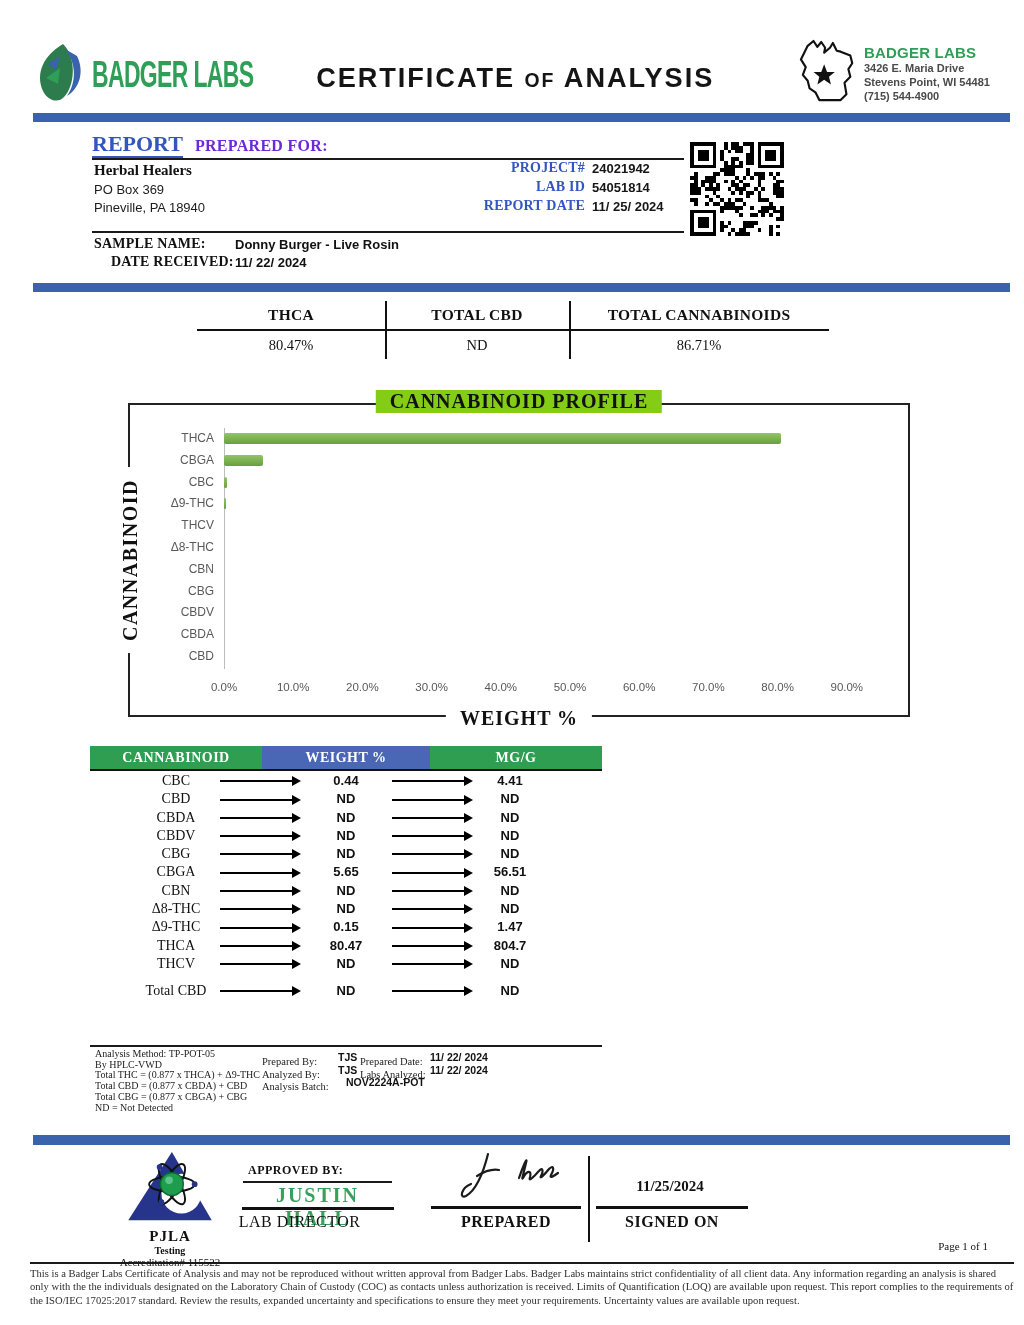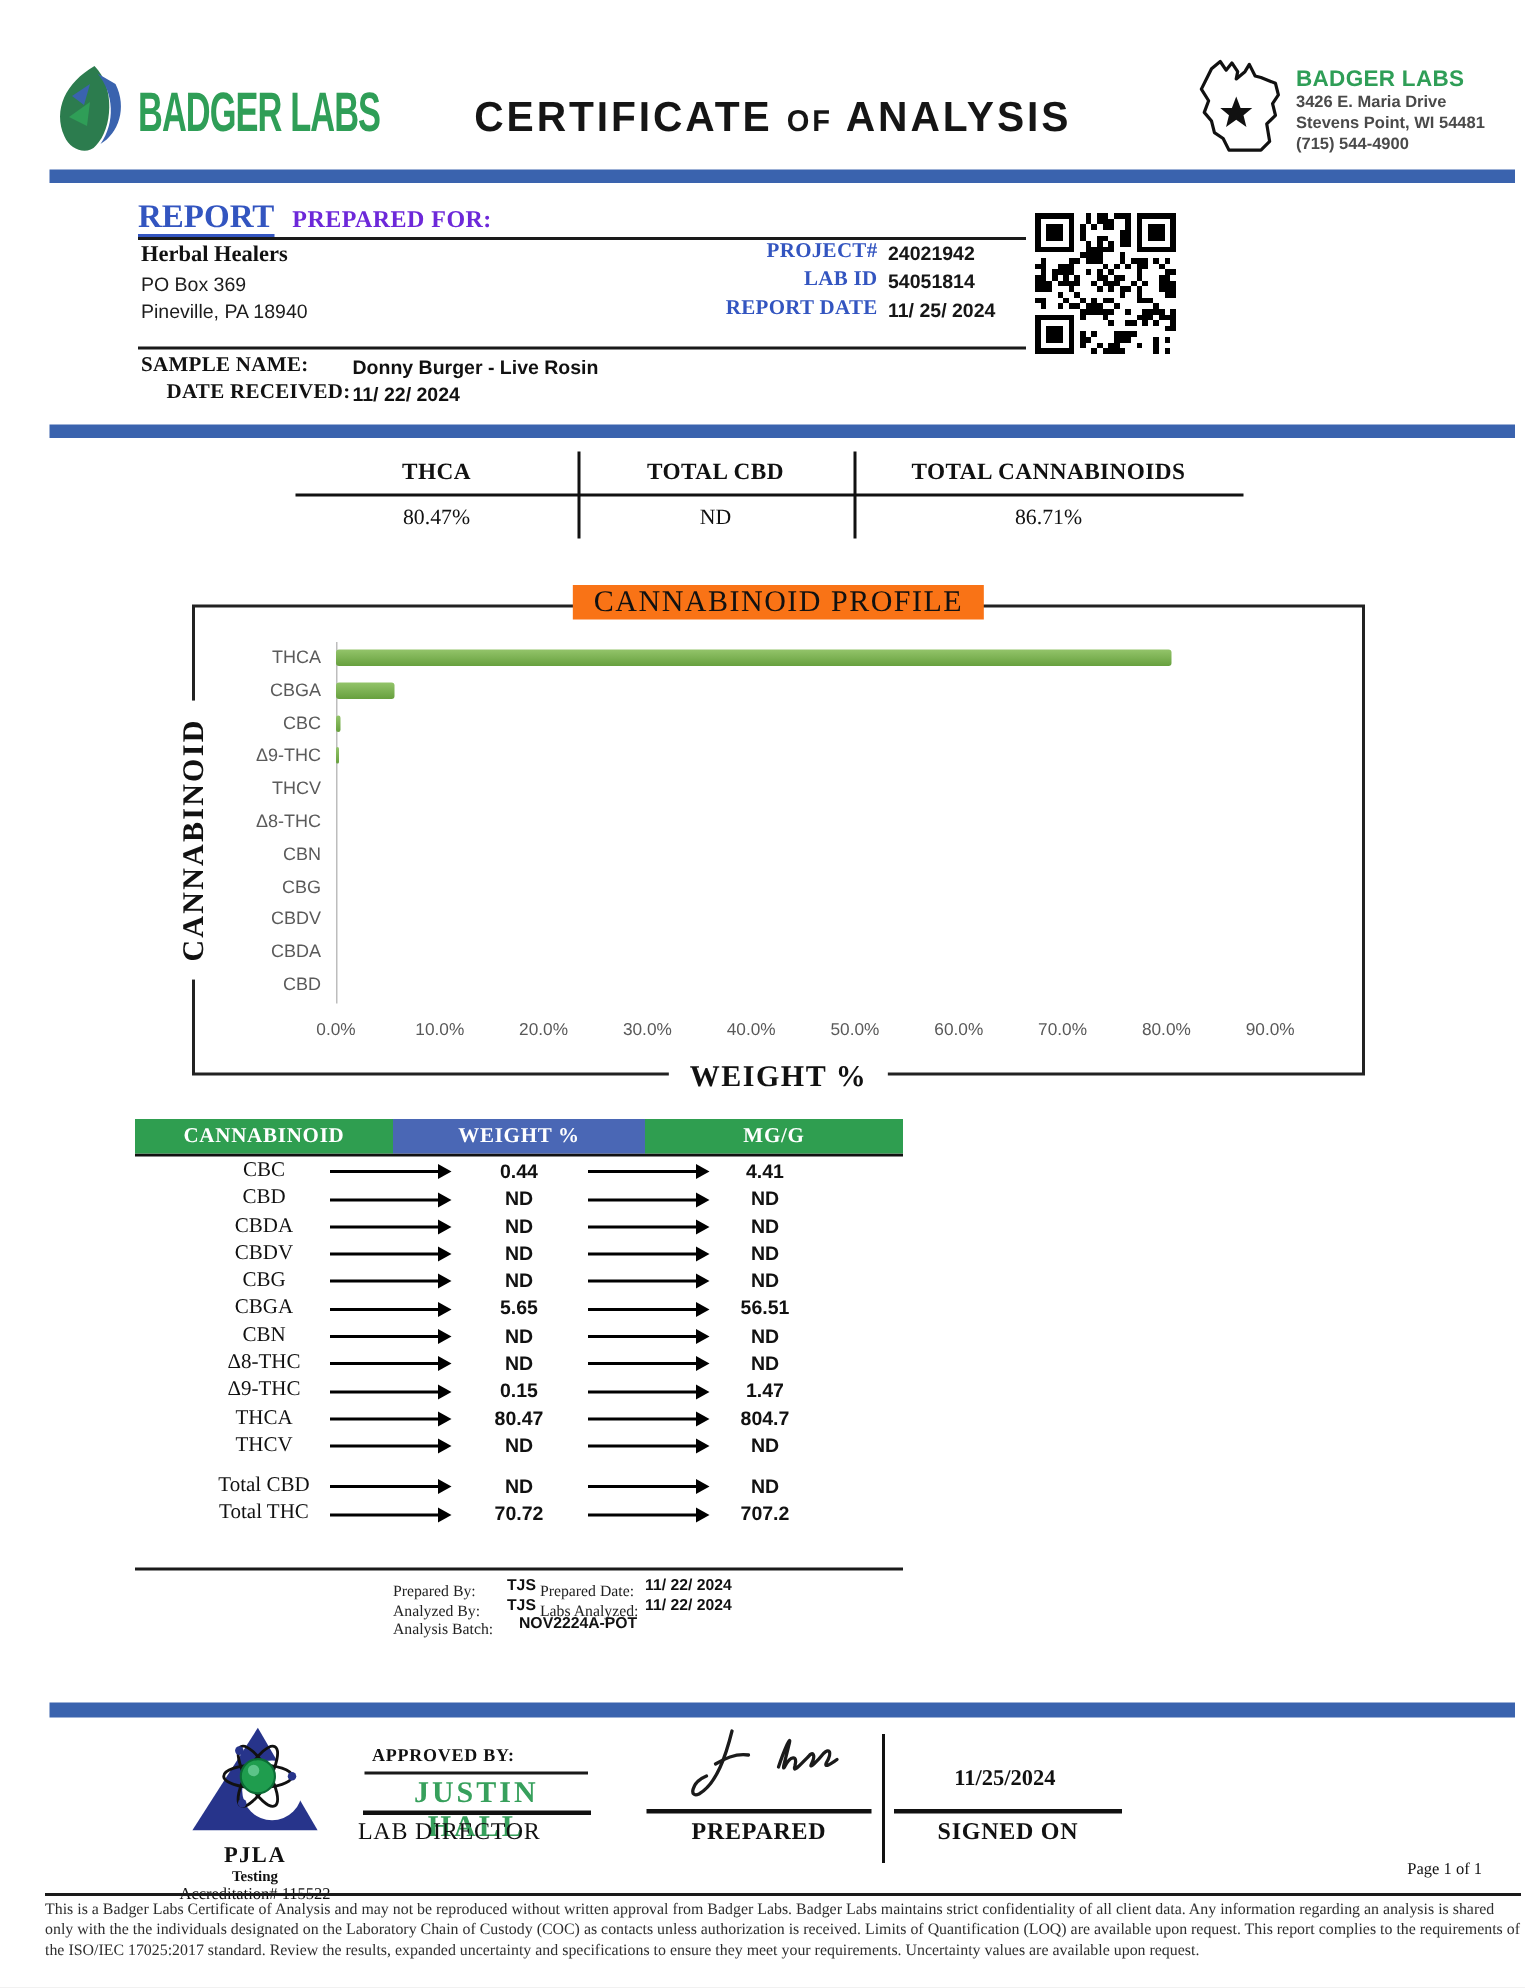--- a/index.html
+++ b/index.html
@@ -32,22 +32,22 @@
   .sum{left:197px;top:301px;width:632px;height:58px;}
   .sum-head{display:flex;border-bottom:2.5px solid #111;height:28px;align-items:center;}
   .sum-cell{text-align:center;font-weight:700;font-size:15.5px;letter-spacing:.3px;}
   .sum-vals{display:flex;height:28px;align-items:center;}
   .sum-val{text-align:center;font-size:14.5px;}
   .c1{width:188px;} .c2{width:184px;} .c3{width:260px;}
   .sum-div{position:absolute;width:2px;background:#111;top:0;height:58px;}
 
   
   .chart-box{left:128px;top:403px;width:778px;height:310px;border:2.5px solid #222;}
-  .chart-title{position:absolute;top:-15px;left:50%;transform:translateX(-50%);background:#f97316;
-               padding:0 14px;font-weight:400;font-size:20px;letter-spacing:1px;white-space:nowrap;}
+  .chart-title{position:absolute;top:-15px;left:50%;transform:translateX(-50%);background:#84cc16;
+               padding:0 14px;font-weight:700;font-size:20px;letter-spacing:1px;white-space:nowrap;}
   .chart-xlab{position:absolute;bottom:-15px;left:50%;transform:translateX(-50%);background:#fff;
               padding:0 14px;font-weight:700;font-size:20px;letter-spacing:1px;white-space:nowrap;}
   .chart-ylab{position:absolute;left:0;top:50%;transform:translate(-50%,-50%) rotate(-90deg);background:#fff;
               padding:0 12px;font-weight:700;font-size:20px;letter-spacing:1.5px;white-space:nowrap;}
   .axis-v{position:absolute;left:94px;top:23px;width:1px;height:241px;background:#bdbdbd;}
   .cat-label{position:absolute;left:0;width:84px;text-align:right;font-family:"Liberation Sans","DejaVu Sans",sans-serif;
              font-size:12px;color:#5a5a5a;line-height:21.8px;}
   .bar{position:absolute;height:11px;border-radius:2px;background:linear-gradient(#93c46a,#67a03e);}
   .tick{position:absolute;top:276px;width:56px;margin-left:-28px;text-align:center;
         font-family:"Liberation Sans",sans-serif;font-size:11.5px;color:#595959;}
@@ -480,30 +480,31 @@
       </div>
     </div>
   <div class="abs" id="ttotals" style="left:90px;top:982px;width:512px;">
       <div class="trow">
         <span class="tname">Total CBD</span>
         <span class="tarr ta1"></span>
         <span class="tval tv1">ND</span>
         <span class="tarr ta2"></span>
         <span class="tval tv2">ND</span>
       </div>
-      <div class="trow">
-        <span class="tname">Total THC</span>
-        <span class="tarr ta1"></span>
-        <span class="tval tv1">70.72</span>
-        <span class="tarr ta2"></span>
-        <span class="tval tv2">707.2</span>
-      </div>
     </div>
   <div class="abs hline" style="left:90px;top:1045px;width:512px;"></div>
 
+  <div class="abs" id="notesleft" style="left:95px;top:1049px;width:260px;">
+      <div class="note-line">Analysis Method: TP-POT-05</div>
+      <div class="note-line">By HPLC-VWD</div>
+      <div class="note-line">Total THC = (0.877 x  THCA) + Δ9-THC</div>
+      <div class="note-line">Total CBD = (0.877 x  CBDA) + CBD</div>
+      <div class="note-line">Total CBG = (0.877 x  CBGA) + CBG</div>
+      <div class="note-line">ND = Not Detected</div>
+    </div>
   <div class="abs" id="notesmid" style="left:262px;top:1051px;width:150px;">
       <div class="note-row"><span class="note-label">Prepared By:</span><span class="note-val" style="left: 76px;">TJS</span></div>
       <div class="note-row"><span class="note-label">Analyzed By:</span><span class="note-val" style="left: 76px;">TJS</span></div>
       <div class="note-row"><span class="note-label">Analysis Batch:</span><span class="note-val" style="left: 84px;">NOV2224A-POT</span></div>
     </div>
   <div class="abs" id="notesright" style="left:360px;top:1051px;width:160px;">
       <div class="note-row"><span class="note-label">Prepared Date:</span><span class="note-val" style="left: 70px;">11/ 22/ 2024</span></div>
       <div class="note-row"><span class="note-label">Labs Analyzed:</span><span class="note-val" style="left: 70px;">11/ 22/ 2024</span></div>
     </div>
 

